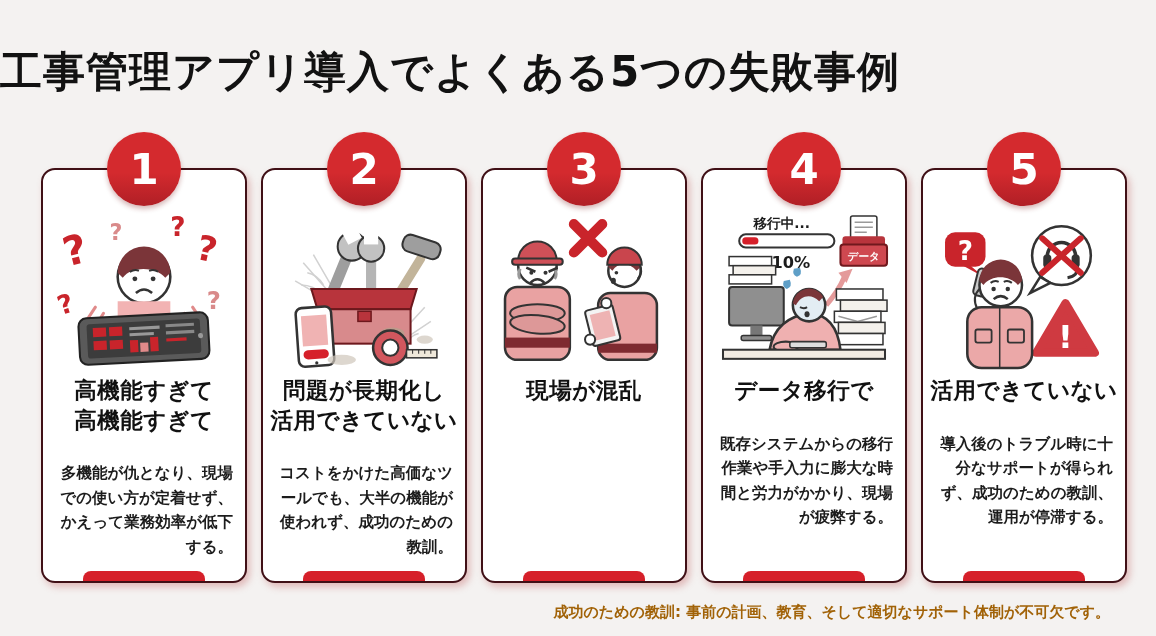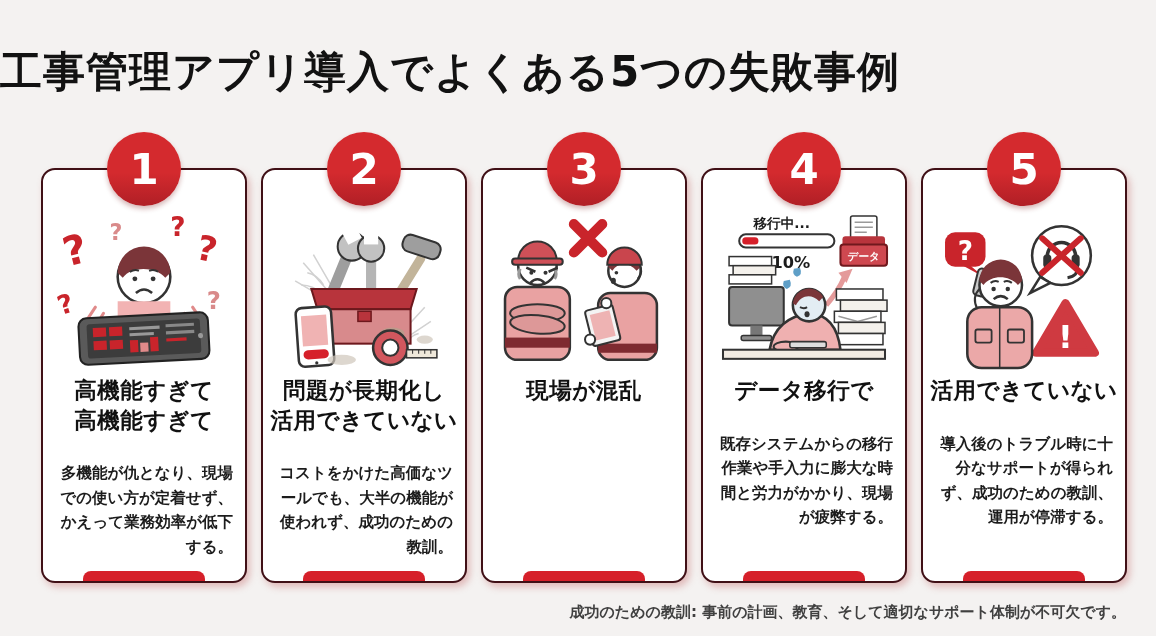--- a/index.html
+++ b/index.html
@@ -40,22 +40,22 @@
   .card .body {
     margin-top:26px; padding:0 12px; font-size:15.5px; font-weight:600;
     color:#1c1c1c; line-height:1.58; text-align:right;
   }
   .accent-bar {
     position:absolute; bottom:0; left:50%; transform:translateX(-50%);
     width:122px; height:10px; background:#d6202a;
     border-radius:8px 8px 0 0;
   }
   .footer {
-    position:absolute; bottom:14px; right:30px;
-    font-size:15px; font-weight:700; color:#404040;
+    position:absolute; bottom:14px; right:46px;
+    font-size:15px; font-weight:700; color:#a16207;
   }
   svg text { font-family:"DejaVu Sans", sans-serif; }
 </style>
 </head>
 <body>
 
 <div class="canvas">
 
   <h1 class="title">工事管理アプリ導入でよくある5つの失敗事例</h1>
 

